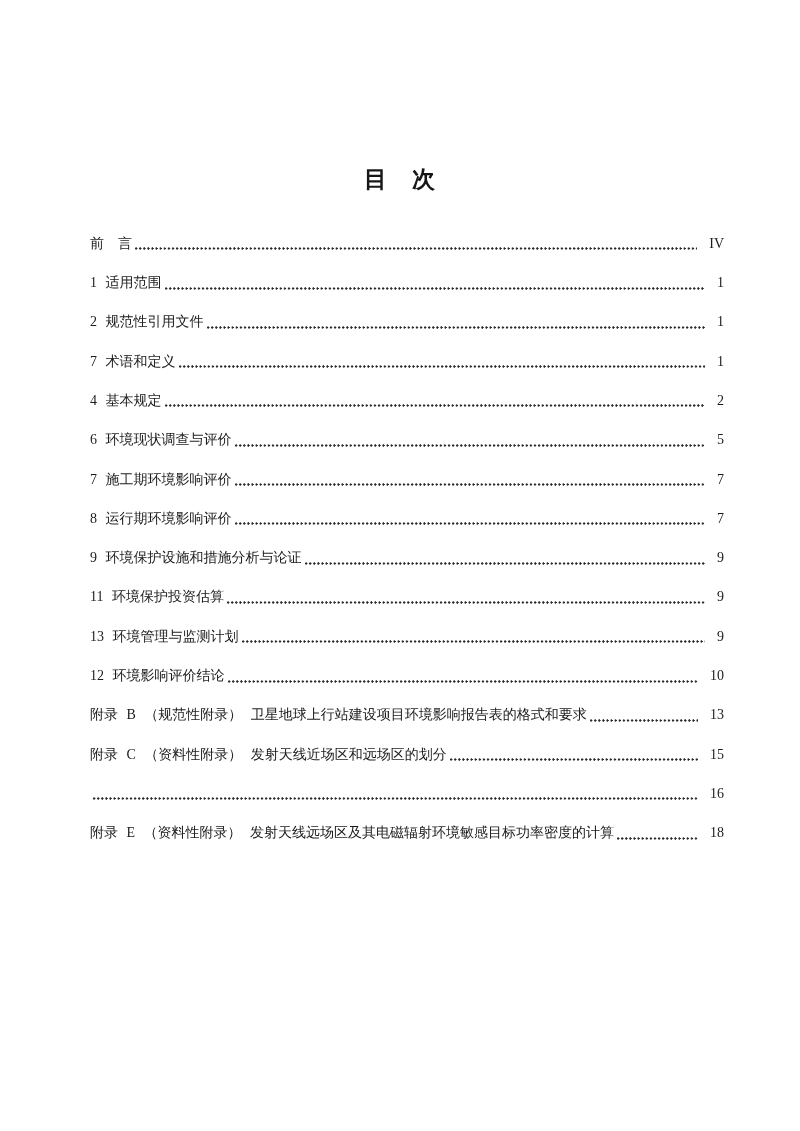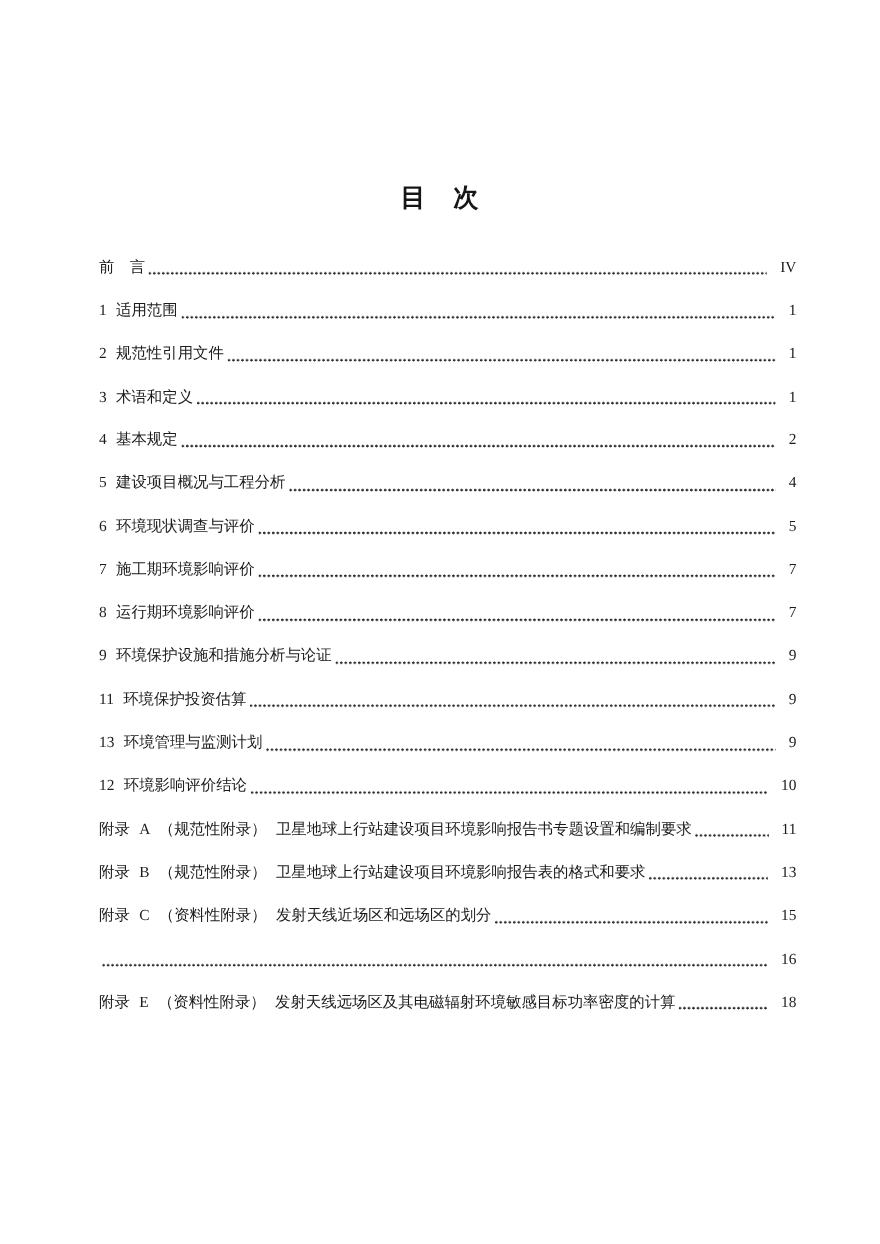--- a/index.html
+++ b/index.html
@@ -75,36 +75,31 @@
       <span class="toc-page">1</span>
     </div>
 
     <div class="toc-row">
       <span class="toc-label">2 规范性引用文件</span>
       <span class="toc-leader"></span>
       <span class="toc-page">1</span>
     </div>
 
     <div class="toc-row">
-      <span class="toc-label">3 术语和定义</span>
+      <span class="toc-label">7 术语和定义</span>
       <span class="toc-leader"></span>
       <span class="toc-page">1</span>
     </div>
 
     <div class="toc-row">
       <span class="toc-label">4 基本规定</span>
       <span class="toc-leader"></span>
       <span class="toc-page">2</span>
     </div>
 
-    <div class="toc-row">
-      <span class="toc-label">5 建设项目概况与工程分析</span>
-      <span class="toc-leader"></span>
-      <span class="toc-page">4</span>
-    </div>
 
     <div class="toc-row">
       <span class="toc-label">6 环境现状调查与评价</span>
       <span class="toc-leader"></span>
       <span class="toc-page">5</span>
     </div>
 
     <div class="toc-row">
       <span class="toc-label">7 施工期环境影响评价</span>
       <span class="toc-leader"></span>
@@ -134,25 +129,20 @@
       <span class="toc-leader"></span>
       <span class="toc-page">9</span>
     </div>
 
     <div class="toc-row">
       <span class="toc-label">12 环境影响评价结论</span>
       <span class="toc-leader"></span>
       <span class="toc-page">10</span>
     </div>
 
-    <div class="toc-row">
-      <span class="toc-label">附录 A （规范性附录） 卫星地球上行站建设项目环境影响报告书专题设置和编制要求</span>
-      <span class="toc-leader"></span>
-      <span class="toc-page">11</span>
-    </div>
 
     <div class="toc-row">
       <span class="toc-label">附录 B （规范性附录） 卫星地球上行站建设项目环境影响报告表的格式和要求</span>
       <span class="toc-leader"></span>
       <span class="toc-page">13</span>
     </div>
 
     <div class="toc-row">
       <span class="toc-label">附录 C （资料性附录） 发射天线近场区和远场区的划分</span>
       <span class="toc-leader"></span>

